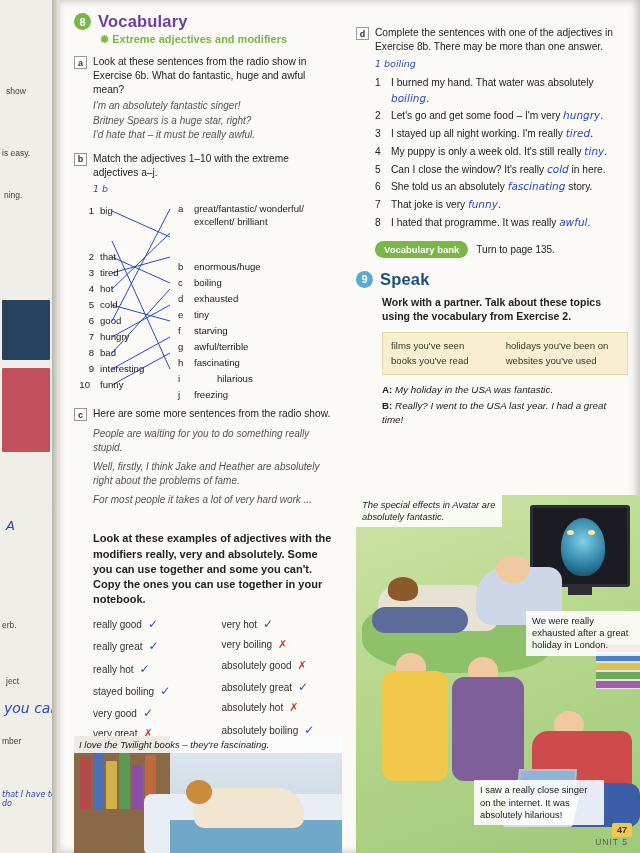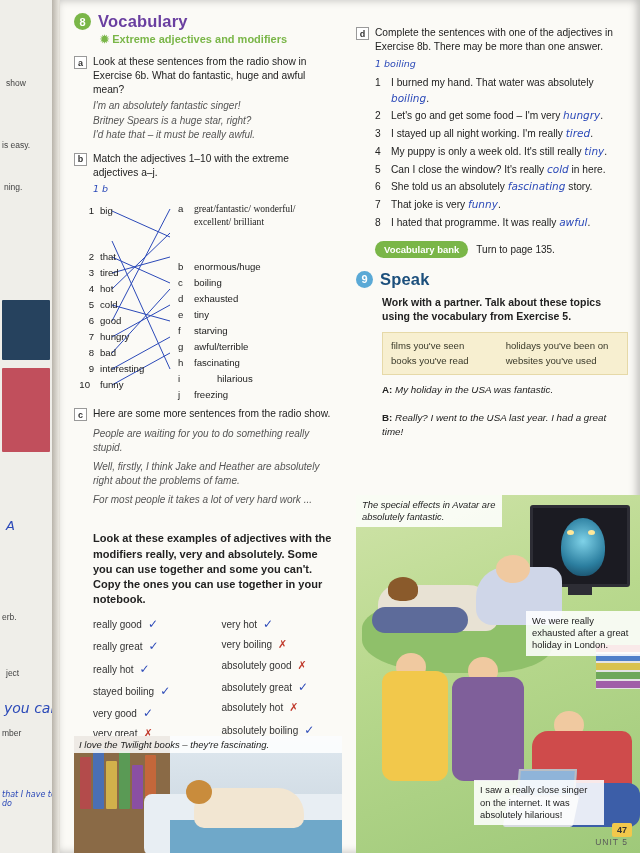--- a/index.html
+++ b/index.html
@@ -17,21 +17,21 @@
     background: #fbfaf6;
     box-shadow: -3px 0 8px rgba(0,0,0,0.25) inset;
   }
   
   .left-edge {
     position: absolute; left: 0; top: 0; width: 62px; height: 853px;
     background: #efeee9;
     overflow: hidden;
   }
   .left-edge .le-txt {
-    position: absolute; font-size: 8.5px; color: #444; line-height: 1.3;
+    position: absolute; font-size: 8.5px; color: #444; line-height: 1.3; margin-top: 8px;
   }
   .left-edge .le-hand {
     position: absolute; font-family: "DejaVu Sans", sans-serif;
     color: #2b49b8; font-size: 14px; font-style: italic;
   }
   .le-img {
     position: absolute; left: 2px; width: 48px; border-radius: 1px;
   }
   .spine {
     position: absolute; left: 52px; top: 0; width: 12px; height: 853px;
@@ -263,21 +263,21 @@
       <div class="num" style="left:6px; top:130px;">7</div>
       <div class="lbl" style="left:26px; top:130px;">hungry</div>
       <div class="num" style="left:6px; top:146px;">8</div>
       <div class="lbl" style="left:26px; top:146px;">bad</div>
       <div class="num" style="left:6px; top:162px;">9</div>
       <div class="lbl" style="left:26px; top:162px;">interesting</div>
       <div class="num" style="left:2px; top:178px;">10</div>
       <div class="lbl" style="left:26px; top:178px;">funny</div>
 
       <div class="ltr" style="left:104px; top:2px;">a</div>
-      <div class="lbl" style="left:120px; top:2px; width:130px; line-height:1.35;font-family:Liberation Serif, serif;">great/fantastic/ wonderful/ excellent/ brilliant</div>
+      <div class="lbl" style="left:120px; top:2px; width:130px; line-height:1.35;">great/fantastic/ wonderful/ excellent/ brilliant</div>
       <div class="ltr" style="left:104px; top:60px;">b</div>
       <div class="lbl" style="left:120px; top:60px;">enormous/huge</div>
       <div class="ltr" style="left:104px; top:76px;">c</div>
       <div class="lbl" style="left:120px; top:76px;">boiling</div>
       <div class="ltr" style="left:104px; top:92px;">d</div>
       <div class="lbl" style="left:120px; top:92px;">exhausted</div>
       <div class="ltr" style="left:104px; top:108px;">e</div>
       <div class="lbl" style="left:120px; top:108px;">tiny</div>
       <div class="ltr" style="left:104px; top:124px;">f</div>
       <div class="lbl" style="left:120px; top:124px;">starving</div>
@@ -381,33 +381,33 @@
 
     <div class="vbank" style="margin-left:19px;">
       <div class="pill">Vocabulary bank</div>
       <div class="vb-txt">Turn to page 135.</div>
     </div>
 
     <div class="sec-head" style="margin-top:12px;">
       <div class="sec-num blue">9</div>
       <div class="sec-title blue">Speak</div>
     </div>
-    <div class="speak-body">Work with a partner. Talk about these topics using the vocabulary from Exercise 5.</div>
+    <div class="speak-body">Work with a partner. Talk about these topics using the vocabulary from Exercise 2.</div>
 
     <div class="topics">
       <span style="display:inline-block; width:112px;">films you've seen</span>
       <span>holidays you've been on</span><br>
       <span style="display:inline-block; width:112px;">books you've read</span>
       <span>websites you've used</span>
     </div>
 
     <div class="dialog">
       <div><b>A:</b>
         <span>My holiday in the USA was fantastic.</span></div>
-      <div style="margin-top:14px;"><b>B:</b>
+      <div style="margin-top:2px;"><b>B:</b>
         <span>Really? I went to the USA last year. I had a great time!</span></div>
     </div>
   </div>
 
   <div class="collage">
     <div class="tv">
       <div class="face"></div>
       <div class="eye l"></div>
       <div class="eye r"></div>
     </div>

